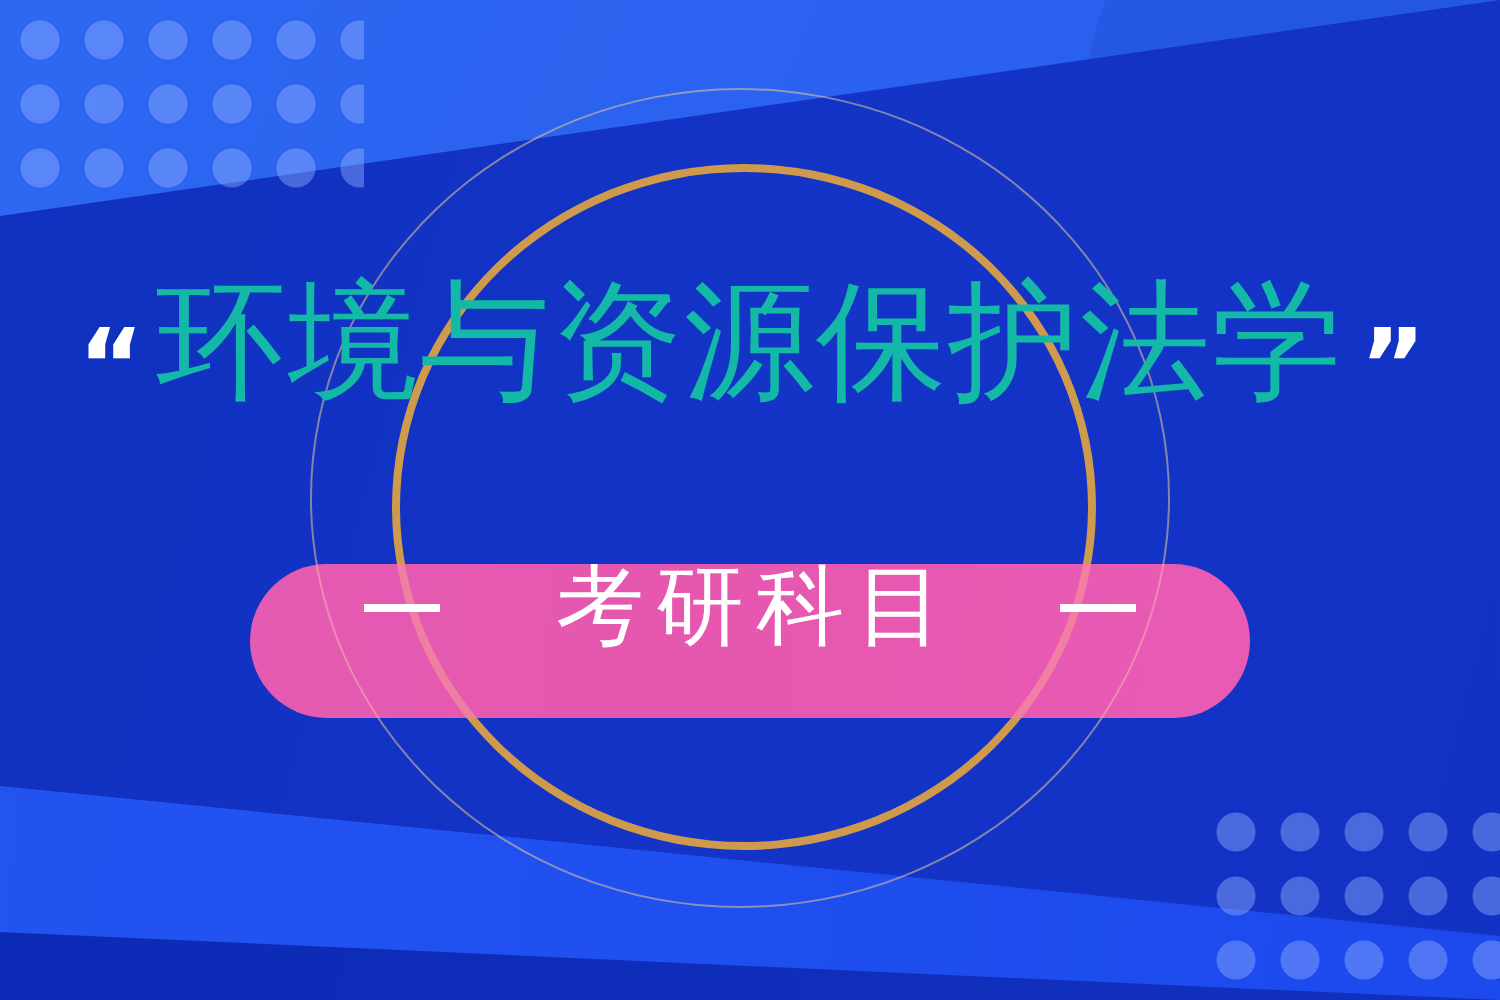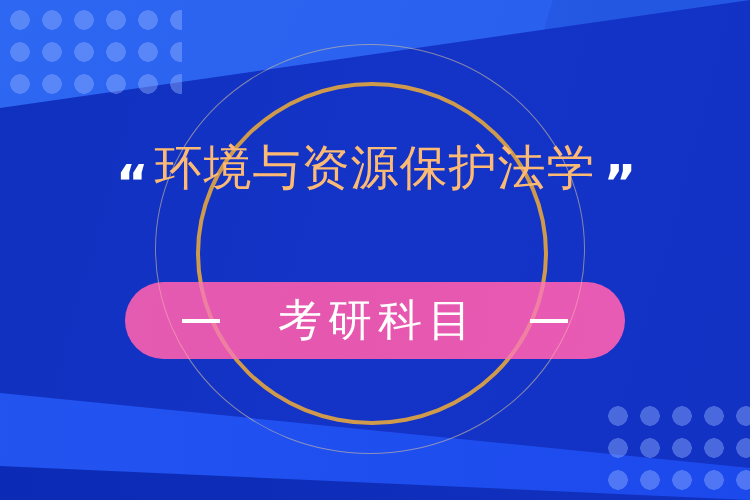--- a/index.html
+++ b/index.html
@@ -127,39 +127,39 @@
     font-size: 50px;
     line-height: 1;
     font-weight: 700;
     font-family: "DejaVu Sans", sans-serif;
     letter-spacing: -2px;
     margin-top: 14px;
   }
   .quote-open { margin-right: 8px; }
   .quote-close { margin-left: 8px; }
   .title-text {
-    color: #fdba74;
-    font-size: 48px;
+    color: #14b8a6;
+    font-size: 65px;
     line-height: 1;
     letter-spacing: 1px;
-    font-family: Liberation Serif, serif;
+    font-family: Liberation Mono, monospace;
     white-space: nowrap;
   }
 
   
   .pill {
     position: absolute;
     left: 125px;
     top: 282px;
     width: 500px;
     height: 77px;
     border-radius: 39px;
     background: linear-gradient(95deg, #E45BB2 0%, #E657AF 45%, #E85BB4 100%);
     display: flex;
-    align-items: center;
+    align-items: flex-start;
     justify-content: center;
     z-index: 7;
     overflow: hidden;
   }
   .pill-inner {
     display: flex;
     align-items: center;
     gap: 52px;
     position: relative;
     z-index: 2;

